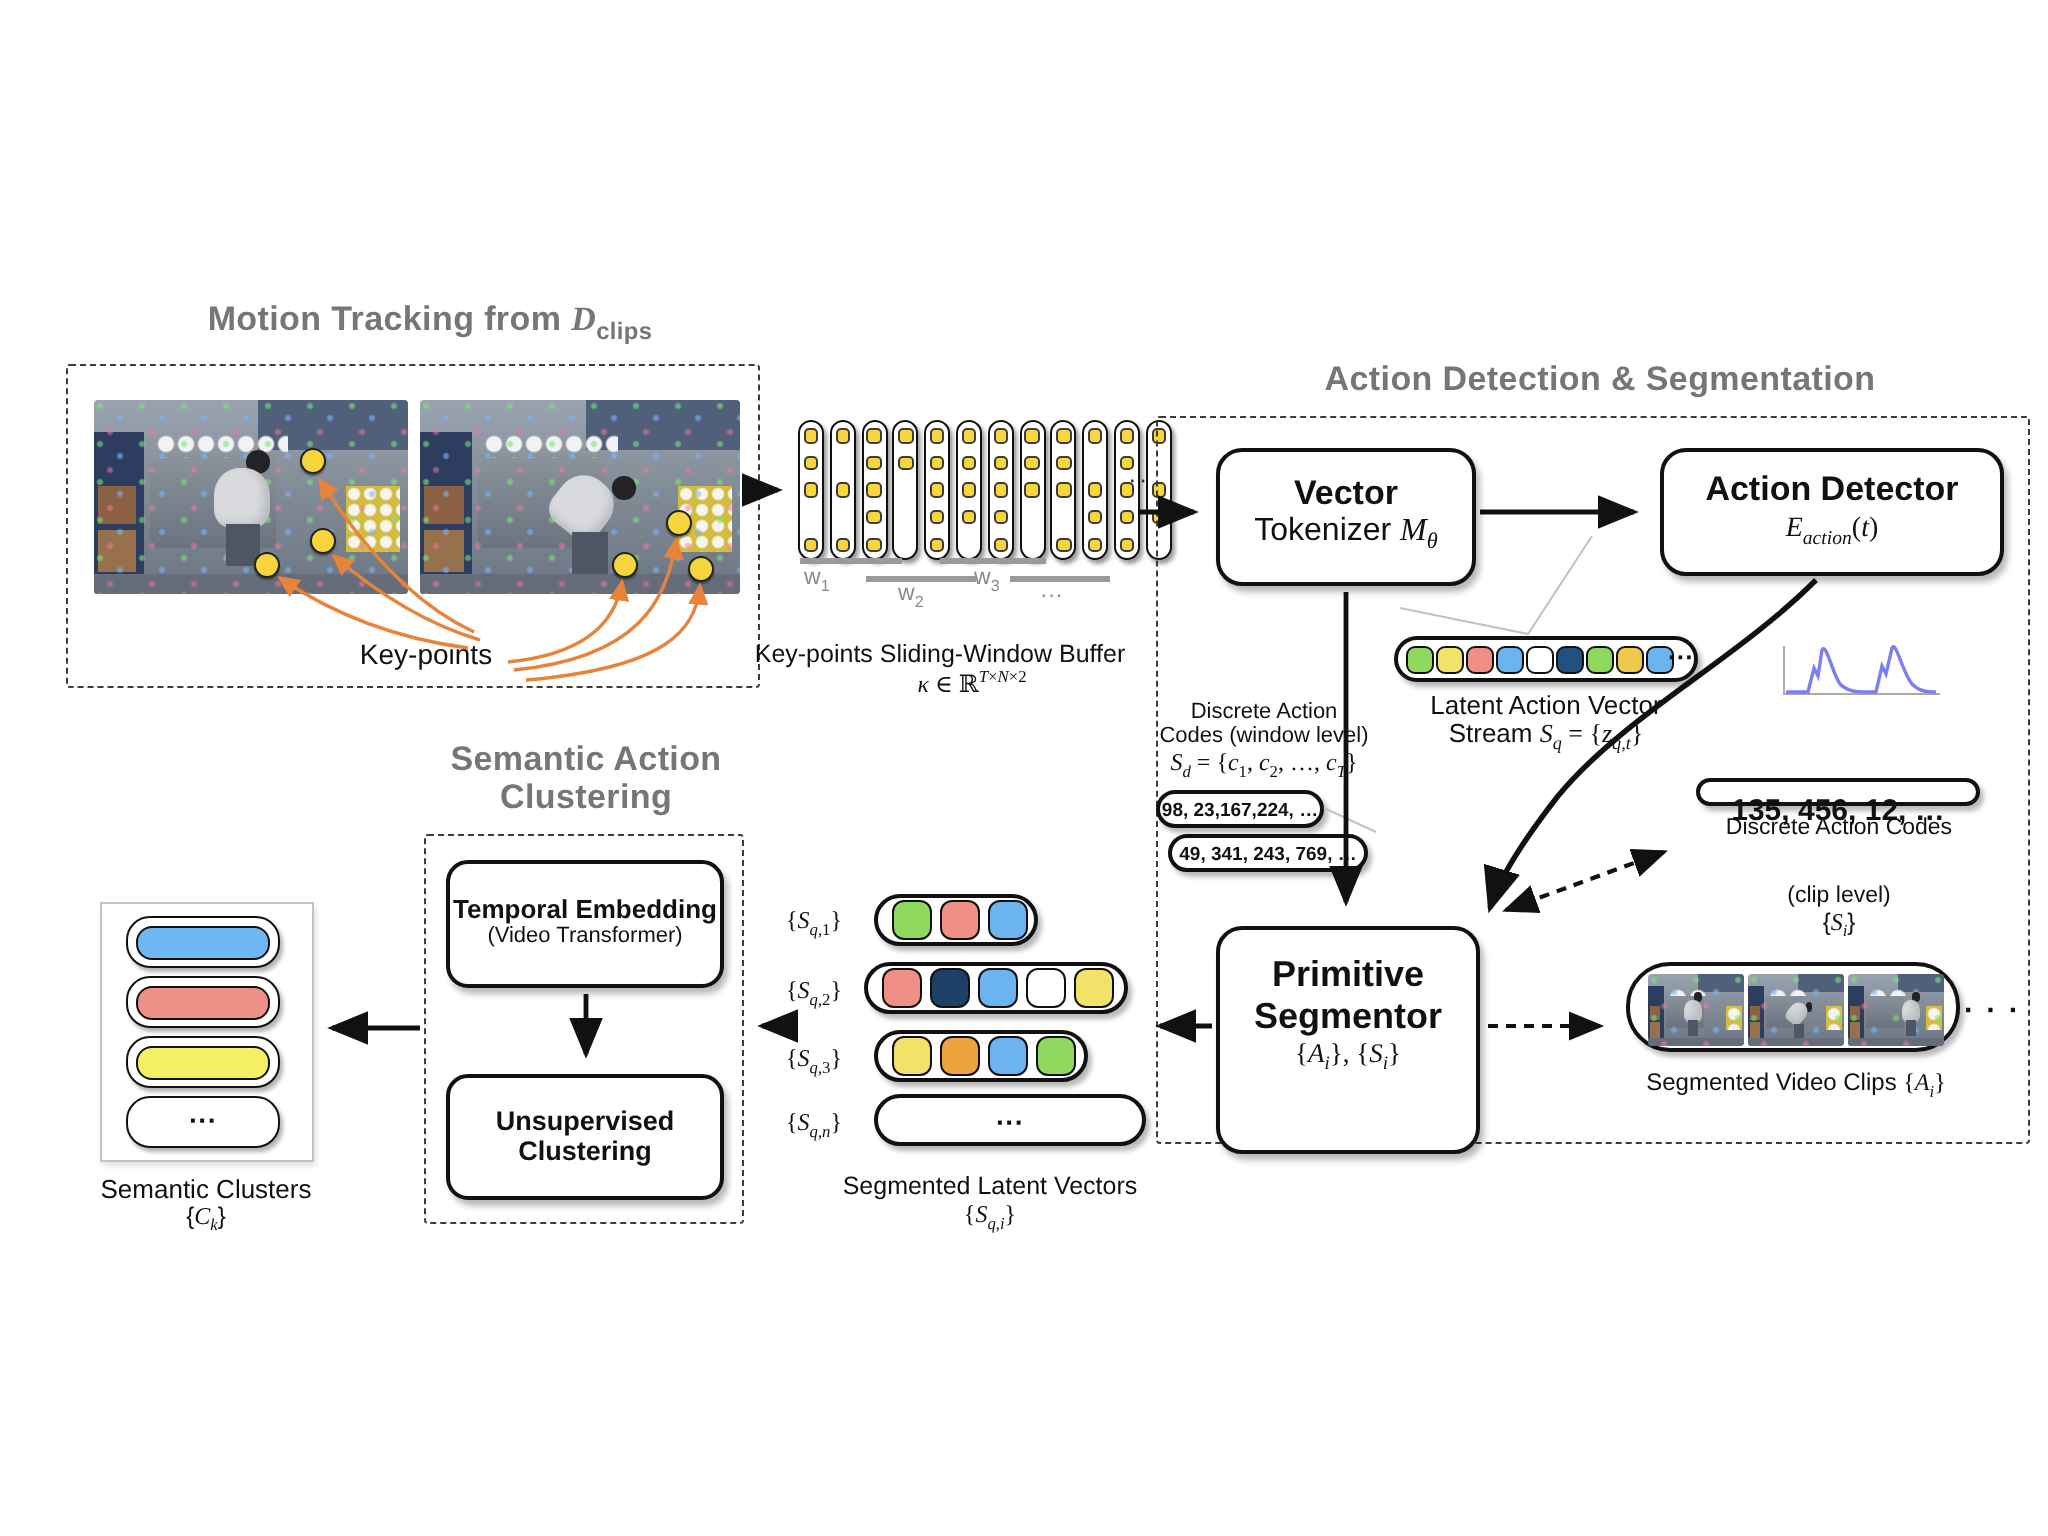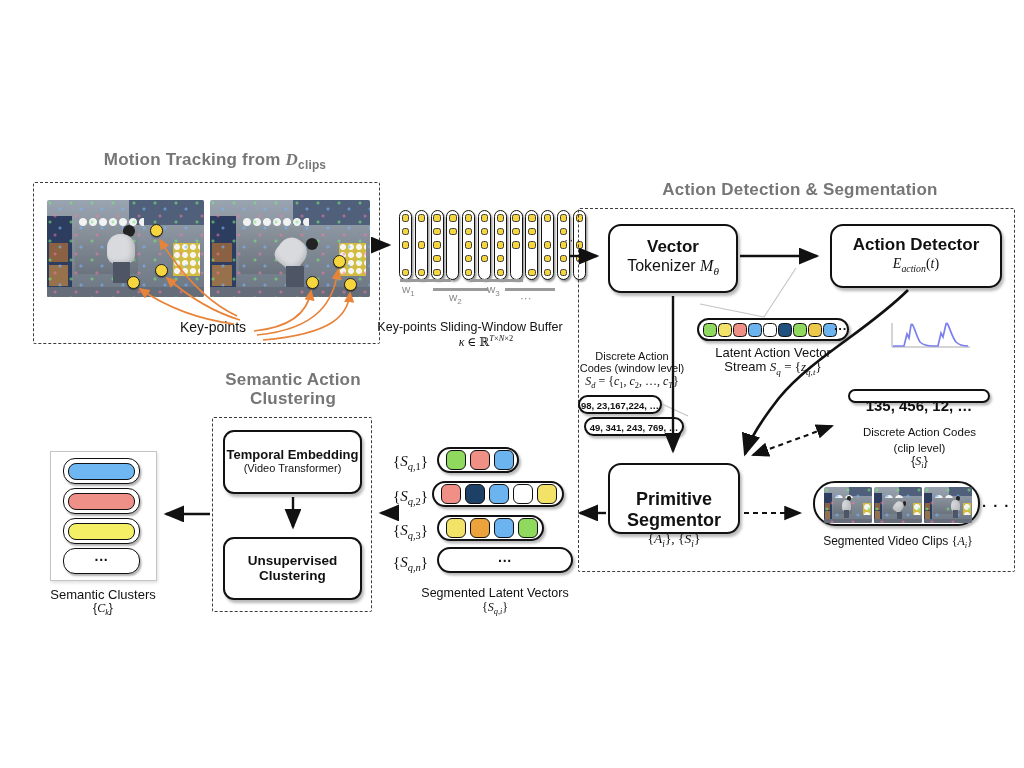--- a/index.html
+++ b/index.html
@@ -26,21 +26,21 @@
           border-radius:2.5px;margin:0 auto;box-sizing:border-box}
   .kp-dot.empty{visibility:hidden}
   .wline{position:absolute;height:3px;background:#9a9a9a}
   .wlab{position:absolute;color:#8a8a8a;font-size:11.5px}
   
   .sq{border:1.6px solid #111;box-sizing:border-box}
   .stream-pill{display:flex;align-items:center;gap:1.5px;padding:0 4px}
   .stream-pill .sq{width:13.5px;height:14px;border-radius:4.5px;flex:none}
   .row-pill{display:flex;align-items:center;gap:4px;padding:0 7px}
   .row-pill .sq{width:20px;height:20px;border-radius:6px;flex:none}
-  .rowlab{font-family:"Liberation Serif","DejaVu Serif",serif;font-size:15px}
+  .rowlab{font-family:"Liberation Serif","DejaVu Serif",serif;font-size:12px}
   
   .clusterbox{background:#fff;border:1px solid #c4c4c4;box-shadow:1px 2px 3px rgba(0,0,0,.12)}
   .cpill{position:absolute;left:12px;width:75px;height:24px;background:#fff;border:1.8px solid #111;
          border-radius:12px;box-shadow:1.5px 2px 2px rgba(0,0,0,.3)}
   .cinner{position:absolute;left:4px;top:3.5px;right:4px;bottom:3.5px;border:1.5px solid #111;border-radius:8px}
   
   .scene{position:absolute;overflow:hidden;background:linear-gradient(180deg,#9aa4b0,#7e8893 55%,#6d7784);border-radius:2px}
   .sp{position:absolute}
   .sc-top{left:52%;top:0;width:48%;height:26%;background:#50607a}
   .sc-shelf{left:0;top:16%;width:16%;height:84%;background:#2c3d60}
@@ -247,25 +247,25 @@
   <div class="abs ctr" style="left:697px;top:345px;width:152px;font-size:13px">Latent Action Vector</div>
   <div class="abs ctr" style="left:697px;top:359px;width:152px;font-size:13px">Stream <span class="m"><i>S</i><sub><i>q</i></sub> = {<i>z</i><sub><i>q</i>,<i>t</i></sub>}</span></div>
 
   <div class="abs ctr" style="left:576px;top:350px;width:112px;font-size:11px">Discrete Action</div>
   <div class="abs ctr" style="left:576px;top:362px;width:112px;font-size:11px">Codes (window level)</div>
   <div class="abs ctr" style="left:576px;top:374px;width:112px;font-size:12px"><span class="m"><i>S</i><sub><i>d</i></sub> = {<i>c</i><sub>1</sub>, <i>c</i><sub>2</sub>, …, <i>c</i><sub><i>T</i></sub>}</span></div>
   <div class="abs pill ctr" style="left:578px;top:395px;width:84px;height:19px;border-radius:10px;font-size:9.5px;font-weight:bold;line-height:17px">98, 23,167,224, …</div>
   <div class="abs pill ctr" style="left:584px;top:417px;width:100px;height:19px;border-radius:10px;font-size:9.5px;font-weight:bold;line-height:17px">49, 341, 243, 769, …</div>
 
   <div class="abs pill ctr" style="left:848px;top:389px;width:142px;height:14px;border-radius:16px;font-size:15px;font-weight:bold;line-height:29px">135, 456, 12, …</div>
-  <div class="abs ctr" style="left:842px;top:426px;width:155px;font-size:11.5px">Discrete Action Codes</div>
+  <div class="abs ctr" style="left:842px;top:408px;width:155px;font-size:11.5px">Discrete Action Codes</div>
   <div class="abs ctr" style="left:842px;top:442px;width:155px;font-size:11.5px">(clip level)</div>
   <div class="abs ctr" style="left:842px;top:454px;width:155px;font-size:12px">{<span class="scr">S</span><sub><i class="m">i</i></sub>}</div>
 
-  <div class="abs rbox" style="left:608px;top:463px;width:132px;height:71px;padding-top:24px">
+  <div class="abs rbox" style="left:608px;top:463px;width:132px;height:114px;padding-top:12px">
     <div style="font-size:18px;font-weight:bold">Primitive</div>
     <div style="font-size:18px;font-weight:bold">Segmentor</div>
     <div style="font-size:13.5px"><span class="m">{<i>A</i><sub><i>i</i></sub>}, {<span class="scr">S</span><sub><i>i</i></sub>}</span></div>
   </div>
 
   <div class="abs pill" style="left:813px;top:481px;width:167px;height:45px;border-radius:22px">
     <div class="scene" style="left:9px;top:4px;width:48px;height:36px">
         <div class="sp sc-top"></div>
         <div class="sp sc-shelf"></div>
         <div class="sp sc-box1"></div>

